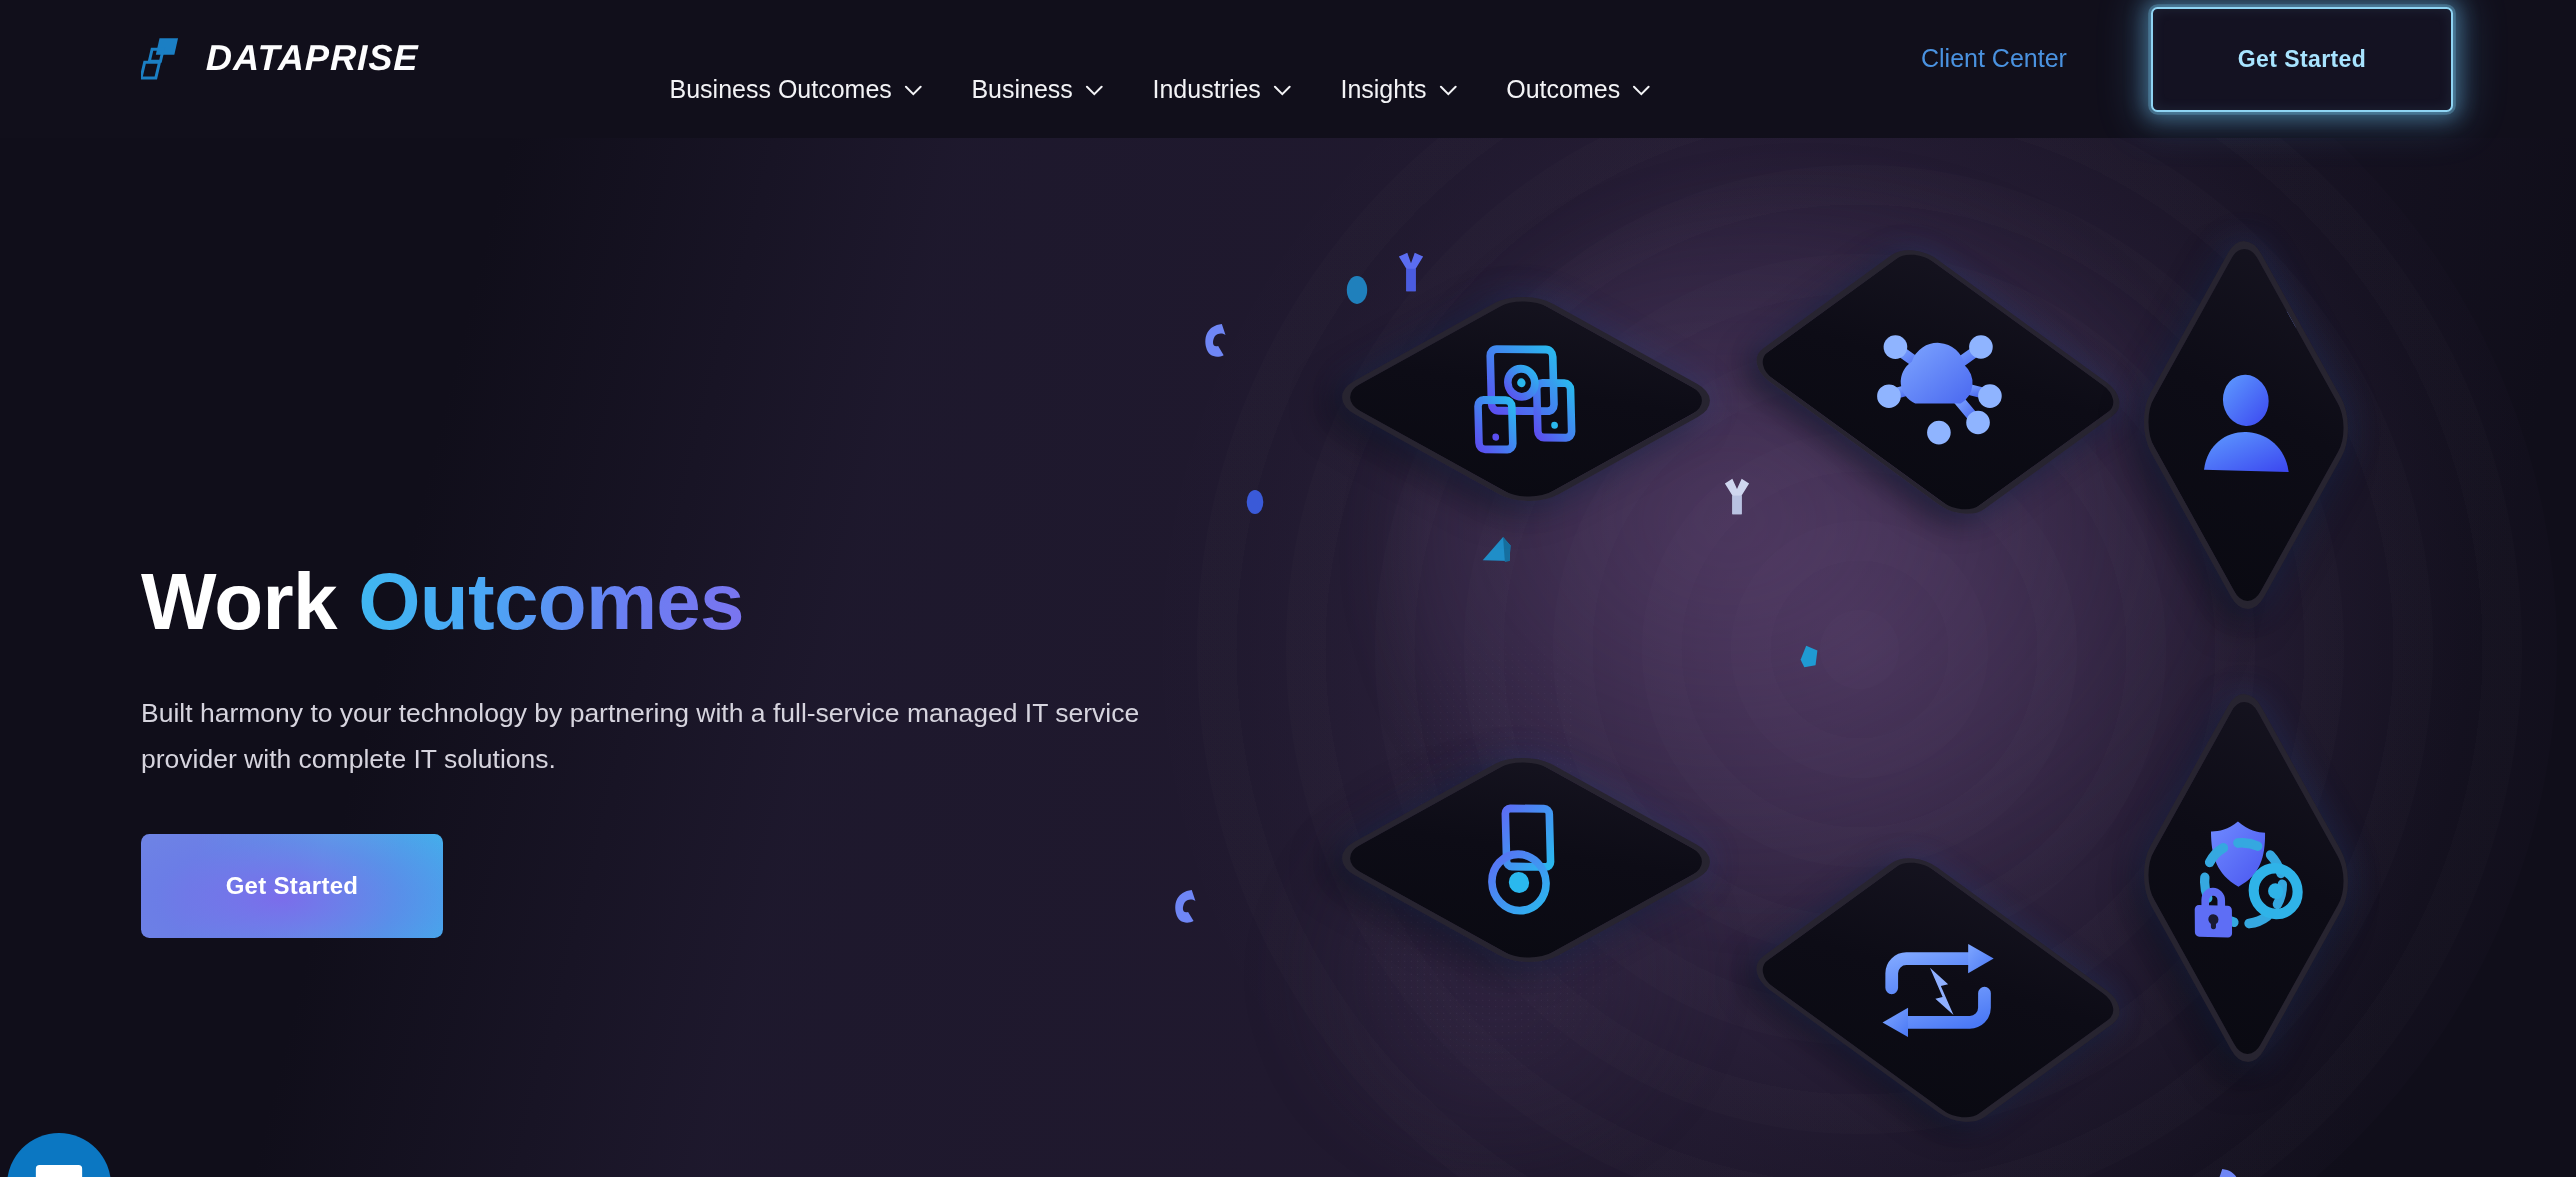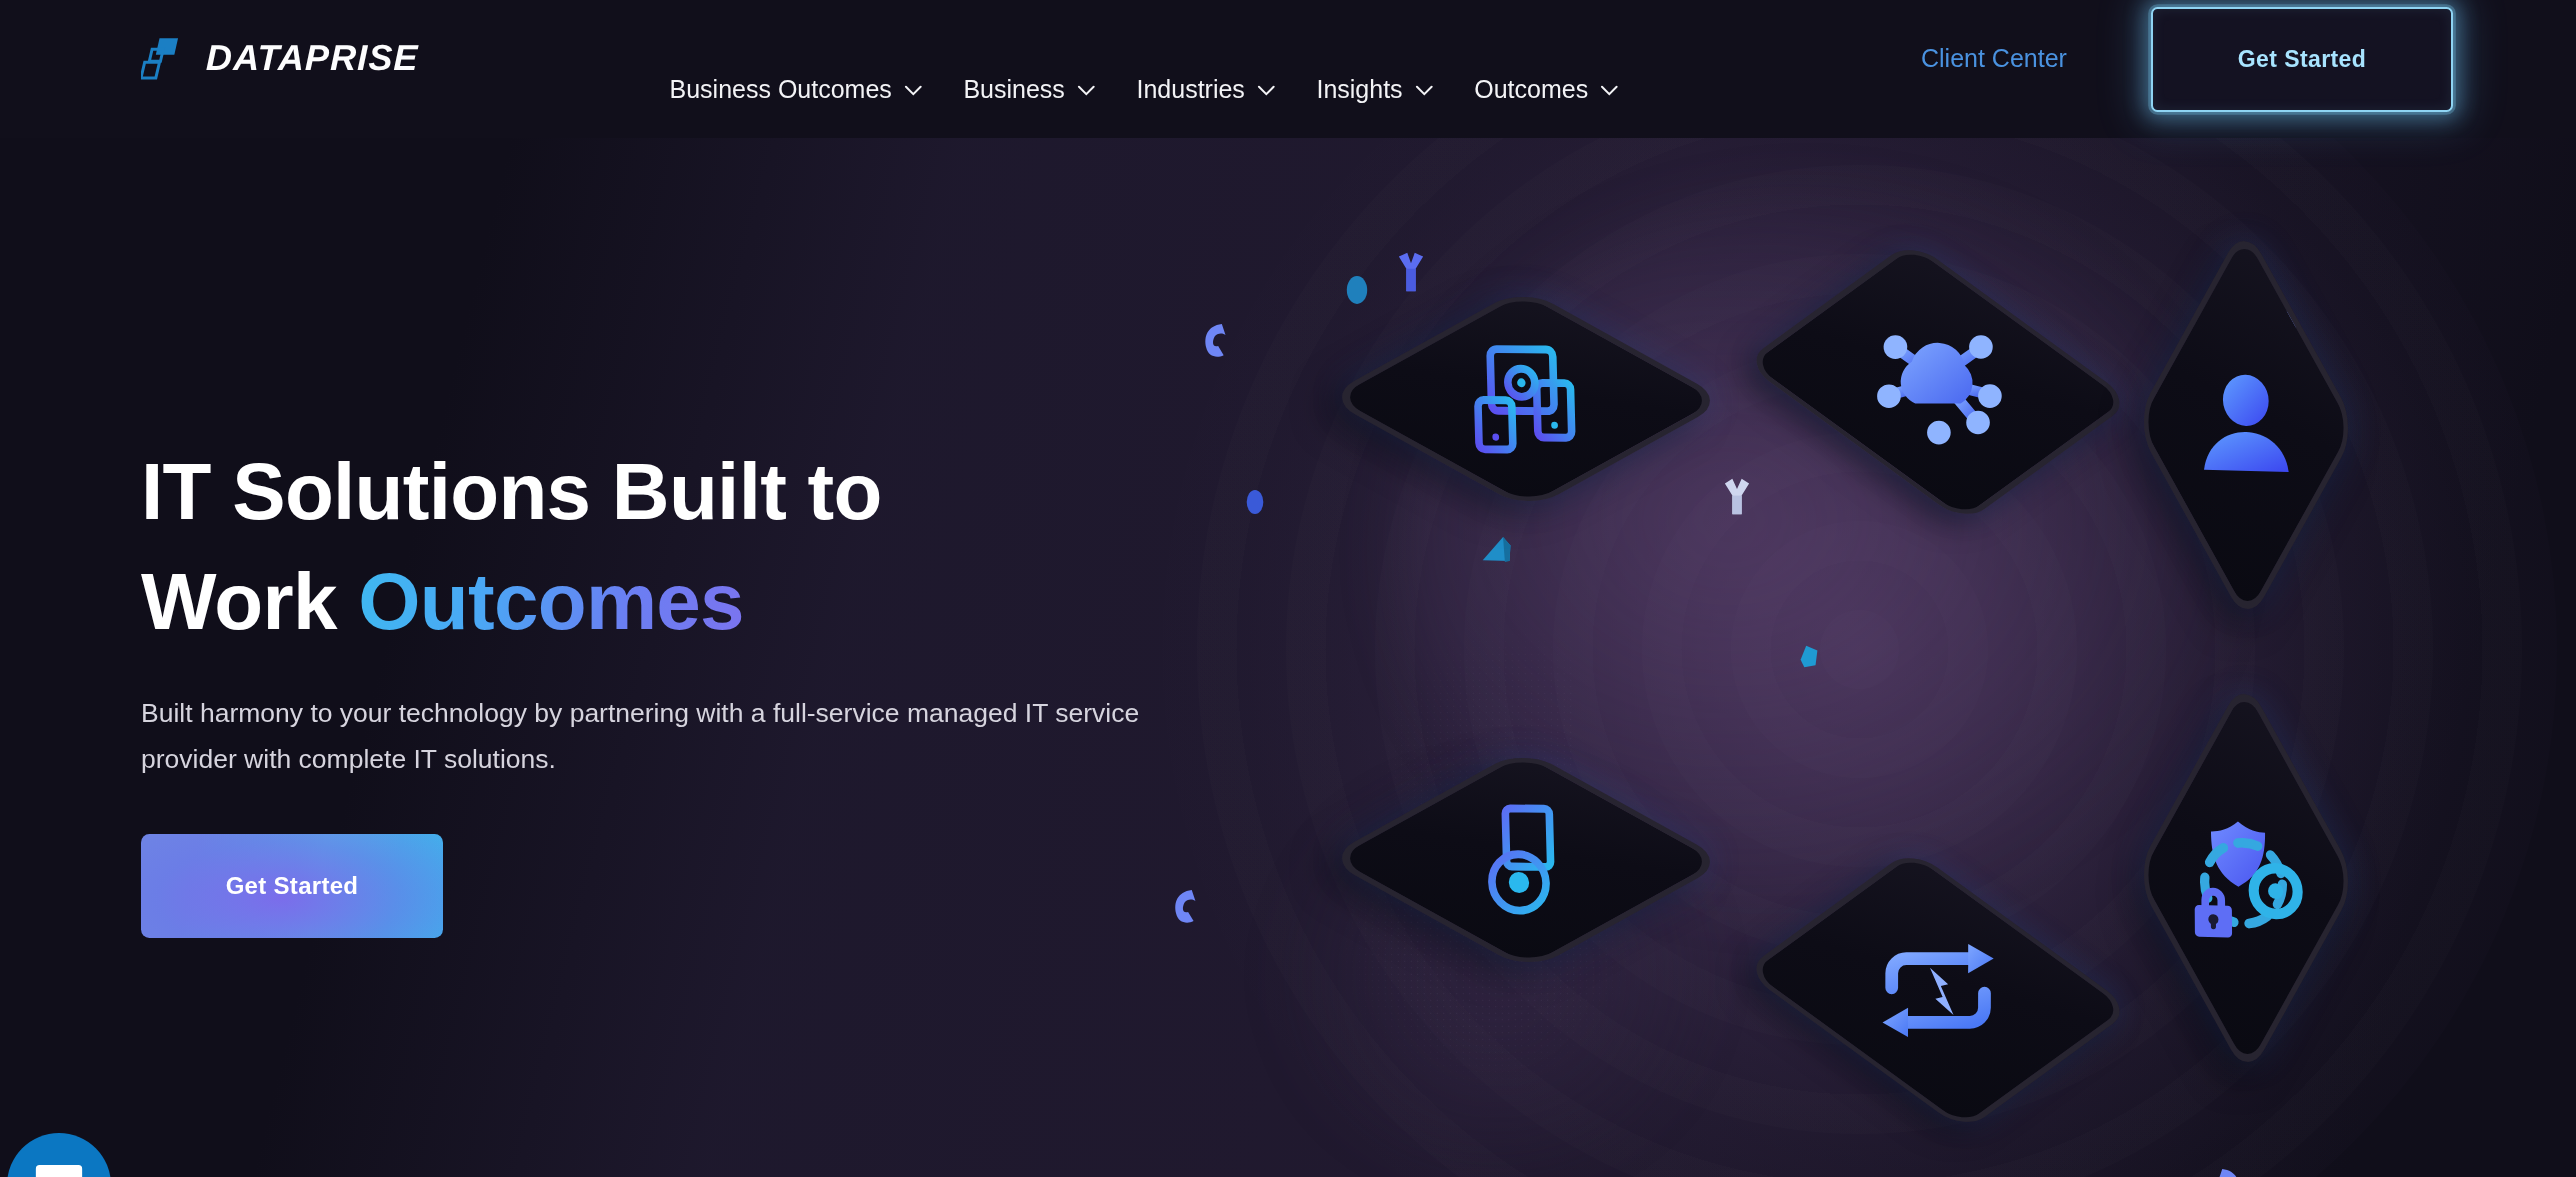--- a/index.html
+++ b/index.html
@@ -124,21 +124,21 @@
     transform: skewX(-1deg);
     font-family: "Liberation Sans", sans-serif;
   }
 
   .nav {
     position: absolute;
     left: 649px; top: 0;
     height: 178px;
     display: flex;
     align-items: center;
-    gap: 0px;
+    gap: 8px;
   }
   .nav-item {
     display: flex;
     align-items: center;
     gap: 12px;
     padding: 9.3px 20.5px;
     color: #f3f3f6;
     font-size: 25px;
     font-weight: 400;
     cursor: pointer;
@@ -432,21 +432,21 @@
         <path d="M22 100 a14 14 0 0 1 28 0 v8 h-9 v-8 a5 5 0 0 0 -10 0 v8 h-9 Z" fill="#5e6ef5"></path>
         <rect x="14" y="106" width="44" height="36" rx="5" fill="#5e6ef5"></rect>
         <circle cx="36" cy="122" r="6" fill="#1a1a33"></circle>
         <rect x="33" y="122" width="6" height="11" rx="3" fill="#1a1a33"></rect>
       </svg>
     </div>
   </div>
 
   <div class="hero-text">
     <h1 class="headline">
-      <span>IT Solutions Built to</span><br>
+      <br>
       <span>Work </span><span class="accent">Outcomes</span>
     </h1>
     <p class="subhead">Built harmony to your technology by partnering with a full-service managed IT service provider with complete IT solutions.</p>
     <div class="cta">Get Started</div>
   </div>
 
   <div class="header">
 
     <div class="logo">
       <svg class="logo-mark" viewBox="0 0 54 48">

